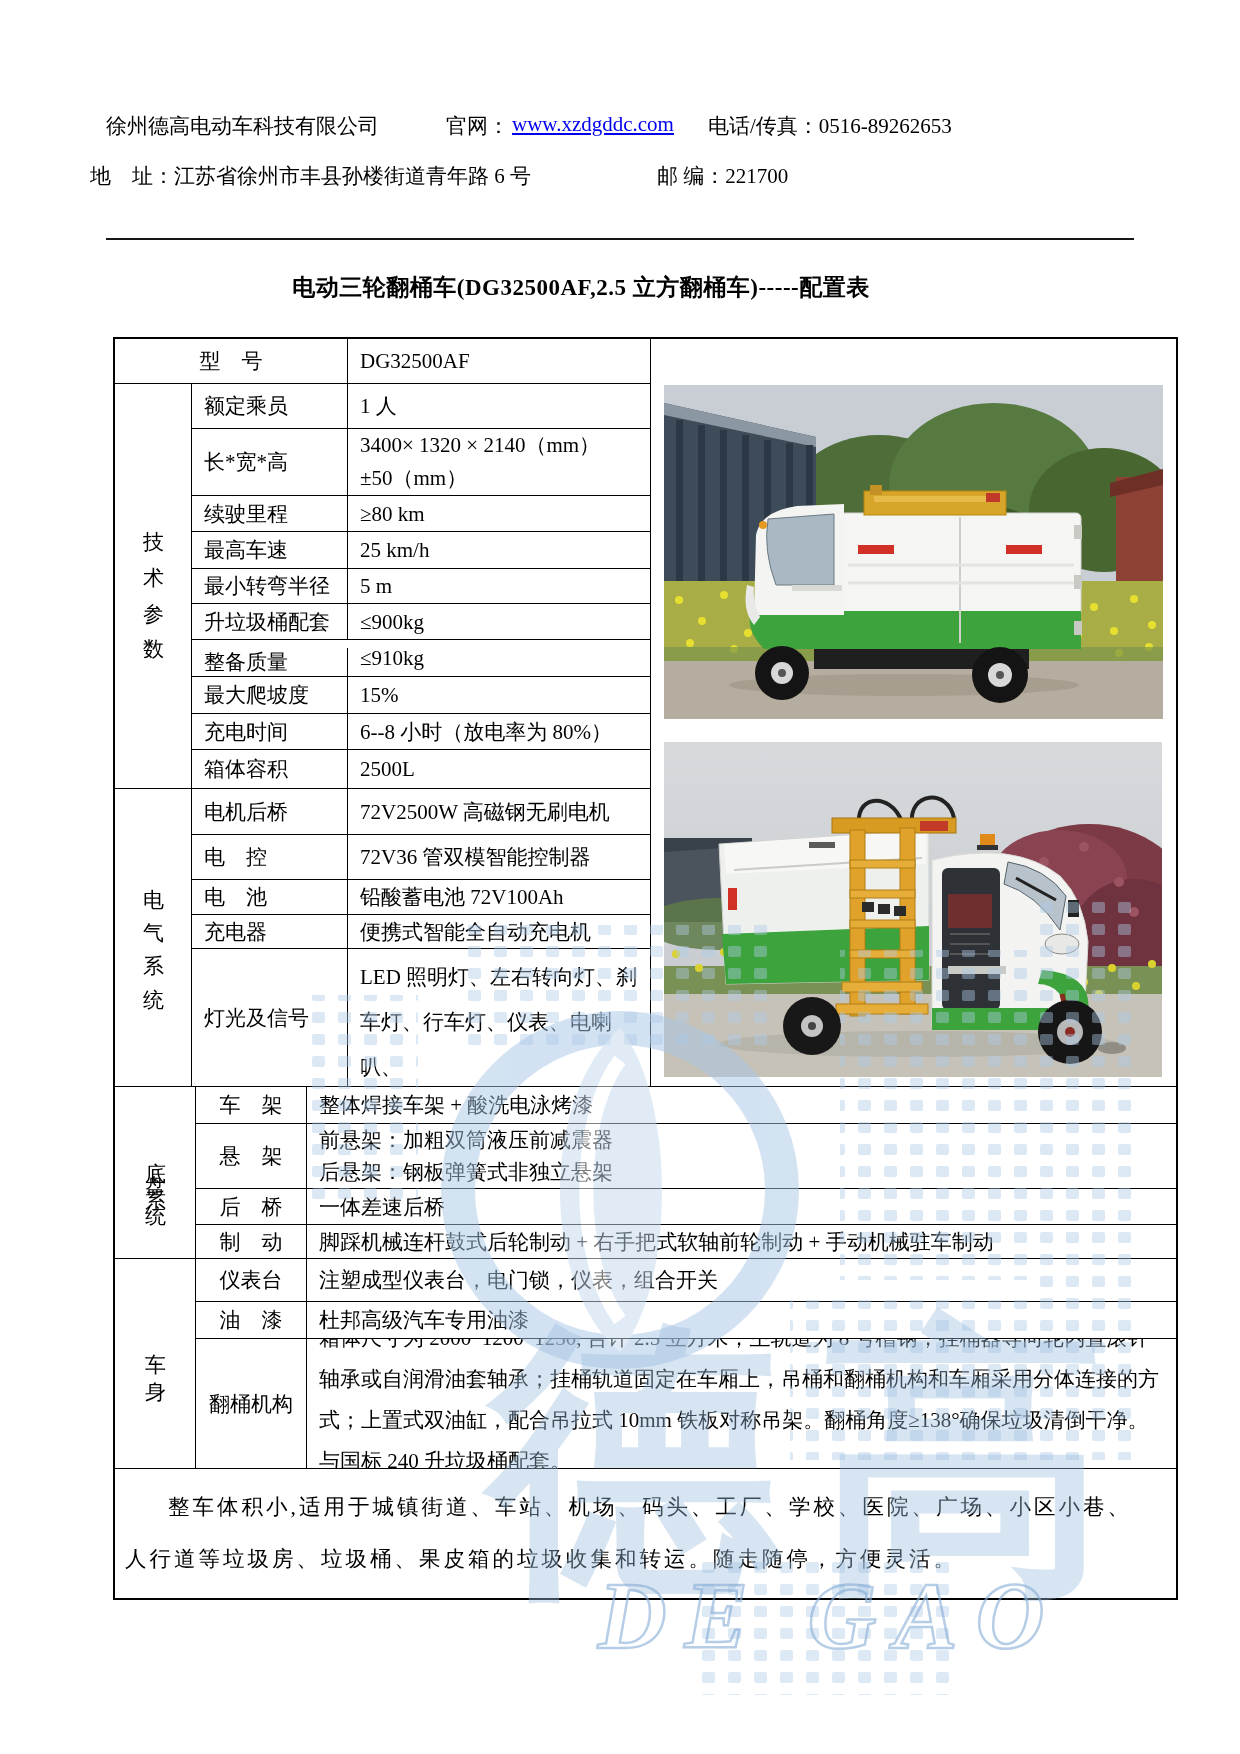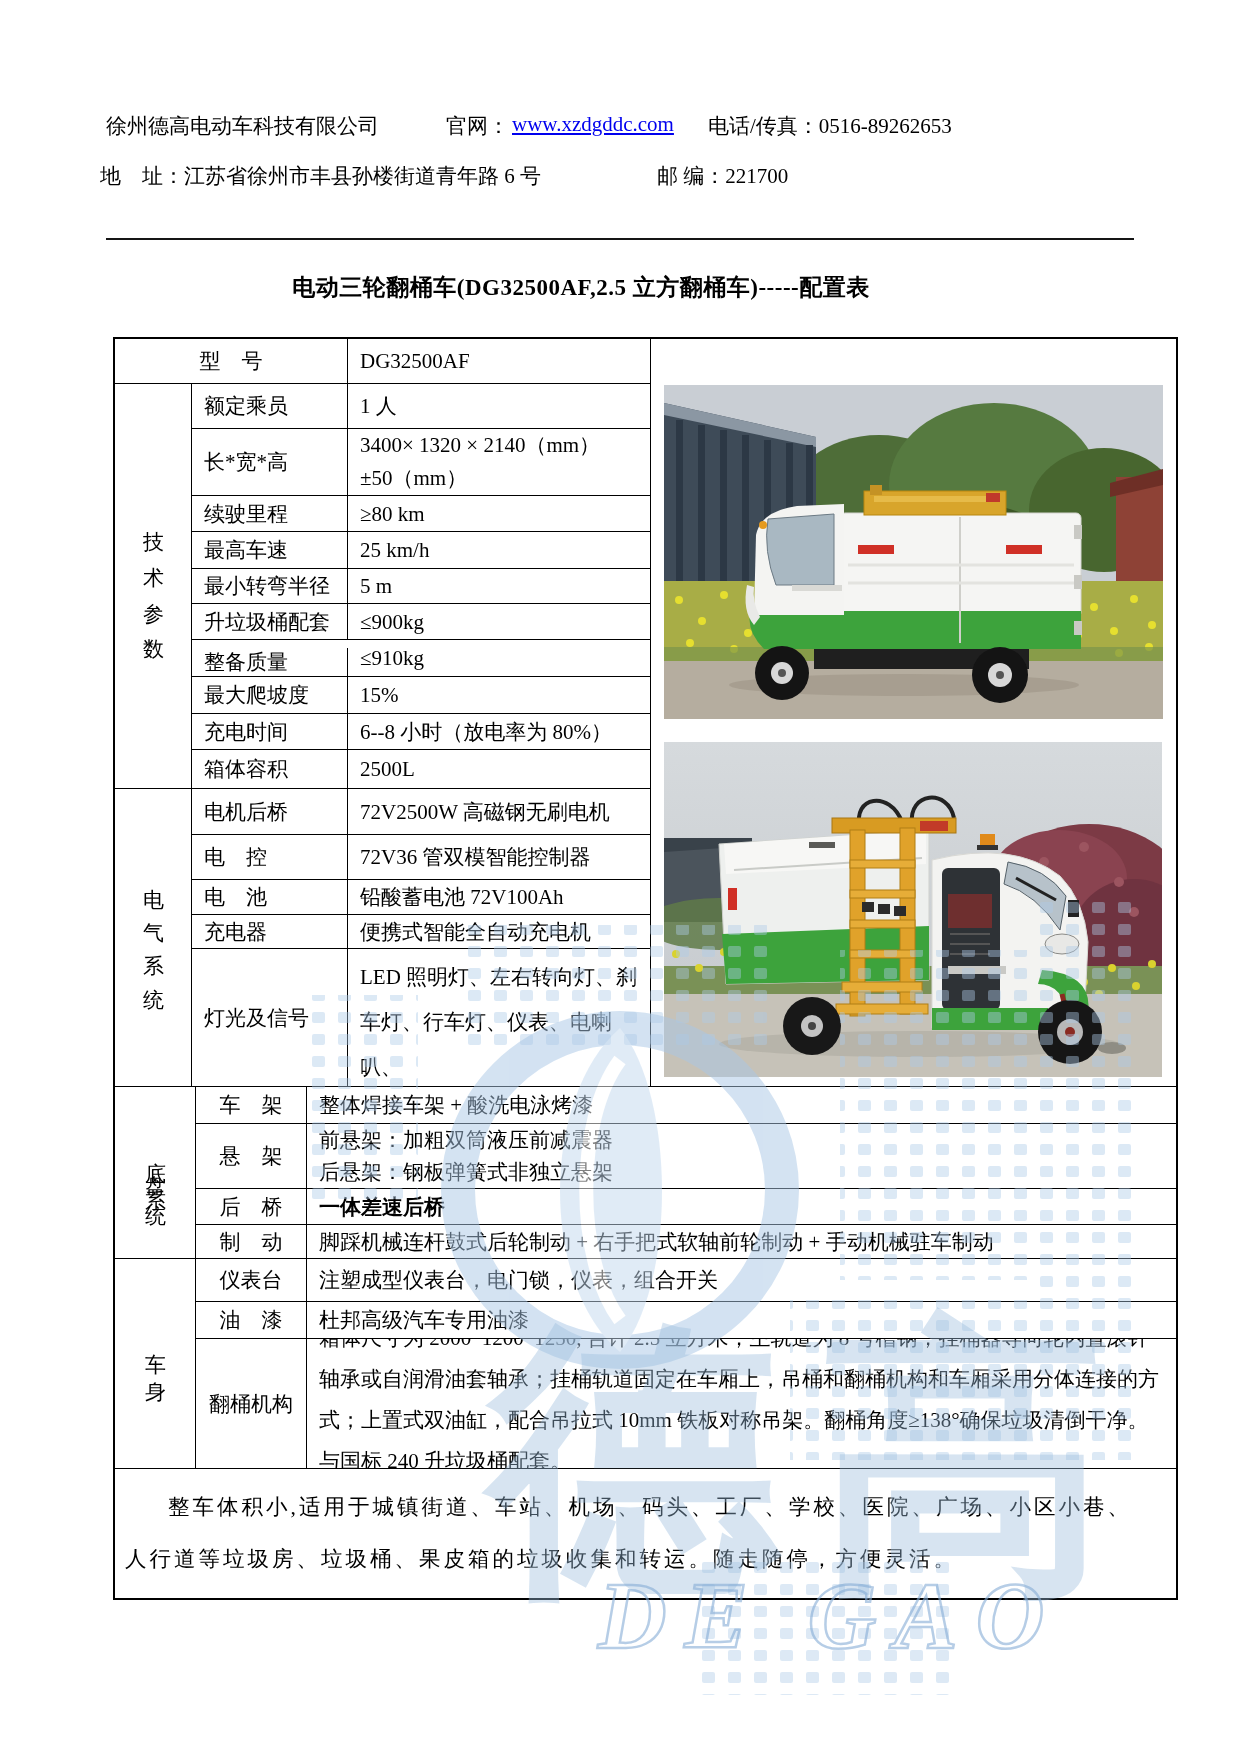--- a/index.html
+++ b/index.html
@@ -39,21 +39,21 @@
 </style>
 </head>
 <body>
 
 <div class="page">
 
   <div class="hline" style="left:106px;top:112px;">徐州德高电动车科技有限公司</div>
   <div class="hline" style="left:446px;top:112px;">官网：</div>
   <div class="hline site-link" style="left:512px;top:112px;">www.xzdgddc.com</div>
   <div class="hline" style="left:708px;top:112px;">电话/传真：0516-89262653</div>
-  <div class="hline" style="left:100px;top:162px;text-align:center;">地　址：江苏省徐州市丰县孙楼街道青年路 6 号</div>
+  <div class="hline" style="left:90px;top:162px;text-align:center;">地　址：江苏省徐州市丰县孙楼街道青年路 6 号</div>
   <div class="hline" style="left:657px;top:162px;">邮 编：221700</div>
   <div class="rule"></div>
   <div class="doc-title">电动三轮翻桶车(DG32500AF,2.5 立方翻桶车)-----配置表</div>
 
   <div class="spec">
 
     <div class="grid gtop">
       <div class="c lbl cen" style="grid-area:1/1/2/3;">型　号</div>
       <div class="c val" style="grid-area:1/3/2/4;">DG32500AF</div>
 
@@ -274,21 +274,21 @@
     <div class="grid gchs">
       <div class="c sec" style="grid-area:1/1/5/2;">
         <span style="letter-spacing:14px;">底盘系统</span>
       </div>
       <div class="c lbl cen" style="grid-area:1/2/2/3;">车　架</div>
       <div class="c val noR" style="grid-area:1/3/2/4;">整体焊接车架 + 酸洗电泳烤漆</div>
       <div class="c lbl cen" style="grid-area:2/2/3/3;">悬　架</div>
       <div class="c val noR" style="grid-area:2/3/3/4;line-height:32px;">前悬架：加粗双筒液压前减震器
 后悬架：钢板弹簧式非独立悬架</div>
       <div class="c lbl cen" style="grid-area:3/2/4/3;">后　桥</div>
-      <div class="c val noR" style="grid-area:3/3/4/4;font-weight:bold;">一体差速后桥</div>
+      <div class="c val noR" style="grid-area:3/3/4/4;">一体差速后桥</div>
       <div class="c lbl cen" style="grid-area:4/2/5/3;text-align:right;">制　动</div>
       <div class="c val noR" style="grid-area:4/3/5/4;">脚踩机械连杆鼓式后轮制动 + 右手把式软轴前轮制动 + 手动机械驻车制动</div>
     </div>
 
     <div class="grid gbody">
       <div class="c sec" style="grid-area:1/1/4/2;">
         <span style="letter-spacing:28px;">车身</span>
       </div>
       <div class="c lbl cen" style="grid-area:1/2/2/3;">仪表台</div>
       <div class="c val noR" style="grid-area:1/3/2/4;">注塑成型仪表台，电门锁，仪表，组合开关</div>

